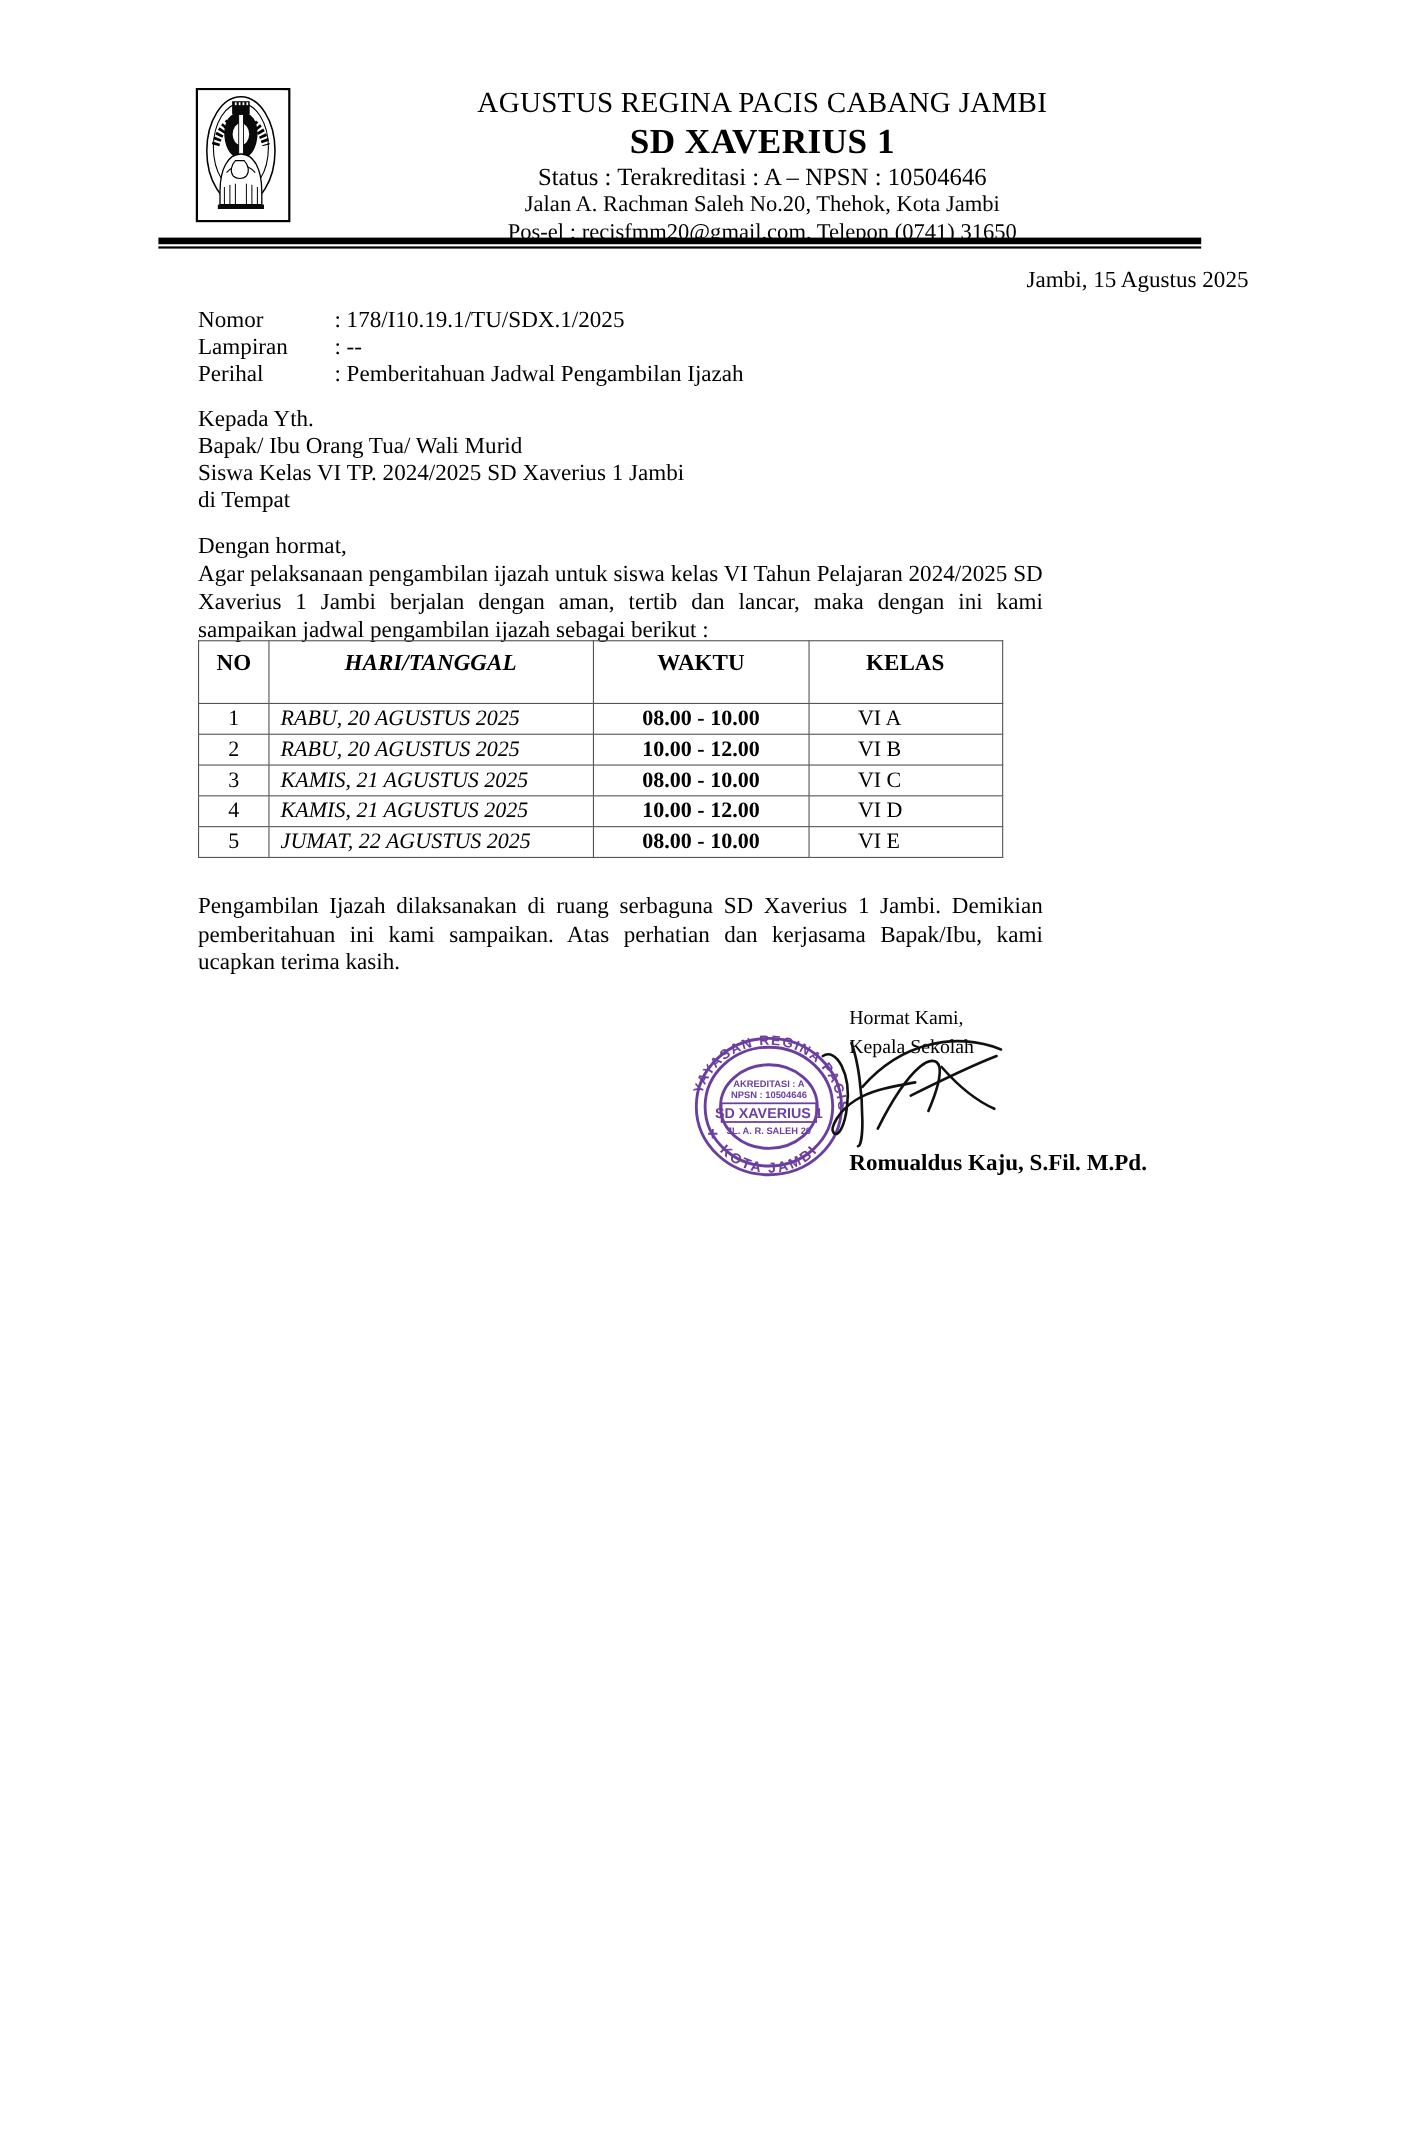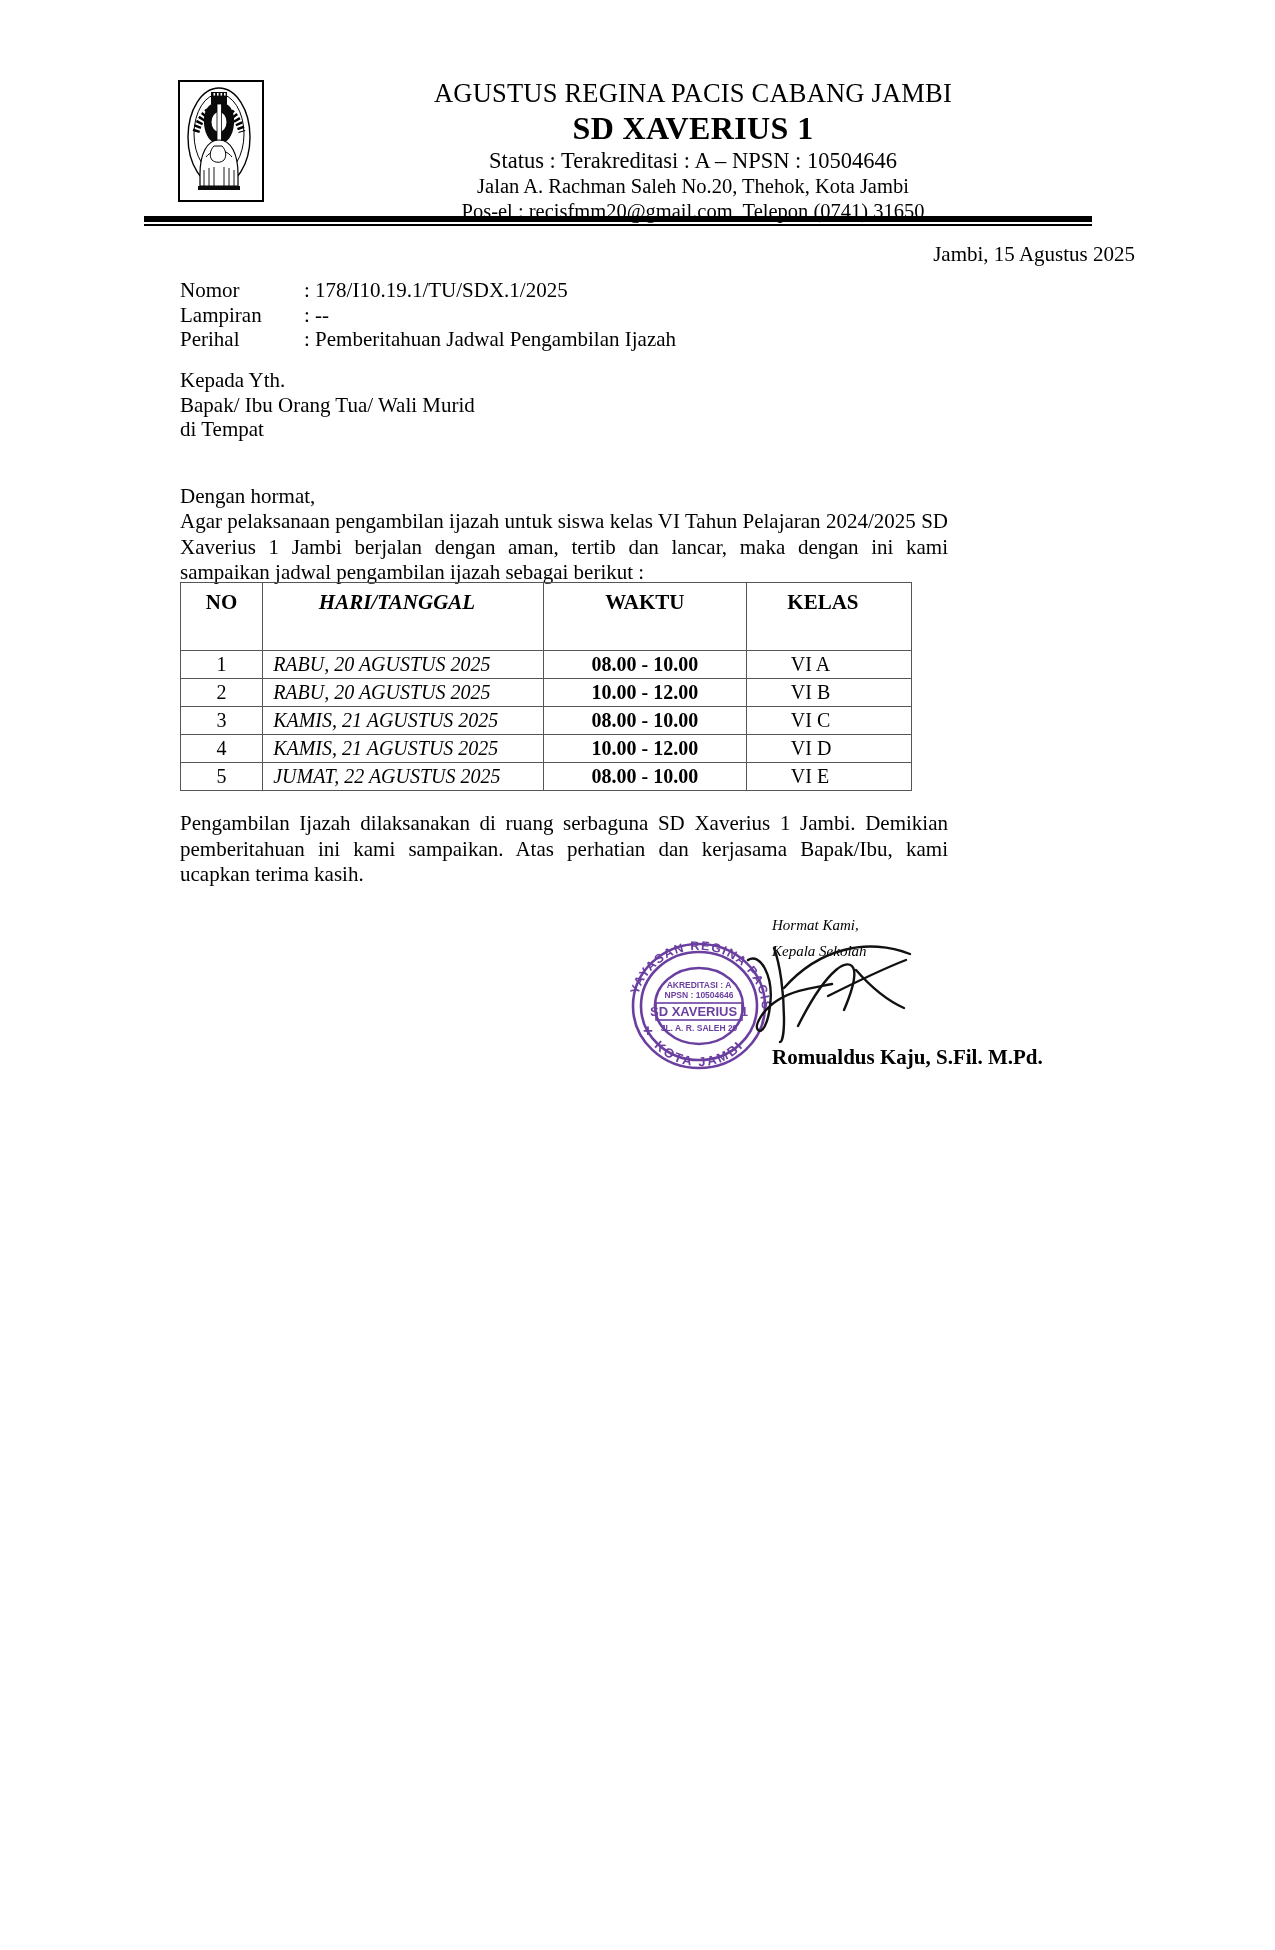--- a/index.html
+++ b/index.html
@@ -146,21 +146,21 @@
   .sched-table {
     position: absolute;
     left: 180px;
     top: 582px;
     width: 732px;
     border-collapse: collapse;
     font-size: 20px;
   }
   .sched-table th, .sched-table td {
     border: 1.4px solid #555;
-    padding: 12px;
+    padding: 1px;
   }
   .sched-table thead th {
     font-weight: bold;
     font-size: 21px;
     height: 48px;
     vertical-align: top;
     padding-top: 7px;
   }
   .sched-table tbody td {
     height: 24px;
@@ -182,24 +182,23 @@
     font-size: 21px;
     line-height: 25.5px;
     text-align: justify;
   }
 
   
   .sign-block {
     position: absolute;
     left: 772px;
     top: 912px;
-    font-size: 15px;
+    font-size: 18px;
     line-height: 26px;
     white-space: nowrap;
-    font-style: italic;
   }
   .sign-name {
     position: absolute;
     left: 772px;
     top: 1045px;
     font-size: 21px;
     font-weight: bold;
     white-space: nowrap;
   }
   .stamp {
@@ -281,20 +280,21 @@
     </div>
     <div class="ref-row">
       <span class="ref-label">Perihal</span>
       <span class="ref-value">: Pemberitahuan Jadwal Pengambilan Ijazah</span>
     </div>
   </div>
 
   <div class="recipient">
     <div>Kepada Yth.</div>
     <div>Bapak/ Ibu Orang Tua/ Wali Murid</div>
+    <div>Siswa Kelas VI TP. 2024/2025 SD Xaverius 1 Jambi</div>
     <div>di Tempat</div>
   </div>
 
   <div class="salutation">Dengan hormat,</div>
   <div class="body-para">Agar pelaksanaan pengambilan ijazah  untuk siswa kelas VI Tahun Pelajaran 2024/2025 SD Xaverius 1 Jambi berjalan dengan aman, tertib dan lancar, maka dengan ini kami sampaikan jadwal pengambilan ijazah sebagai berikut :</div>
 
   <table class="sched-table">
     <thead>
       <tr>
         <th class="col-no">NO</th>

